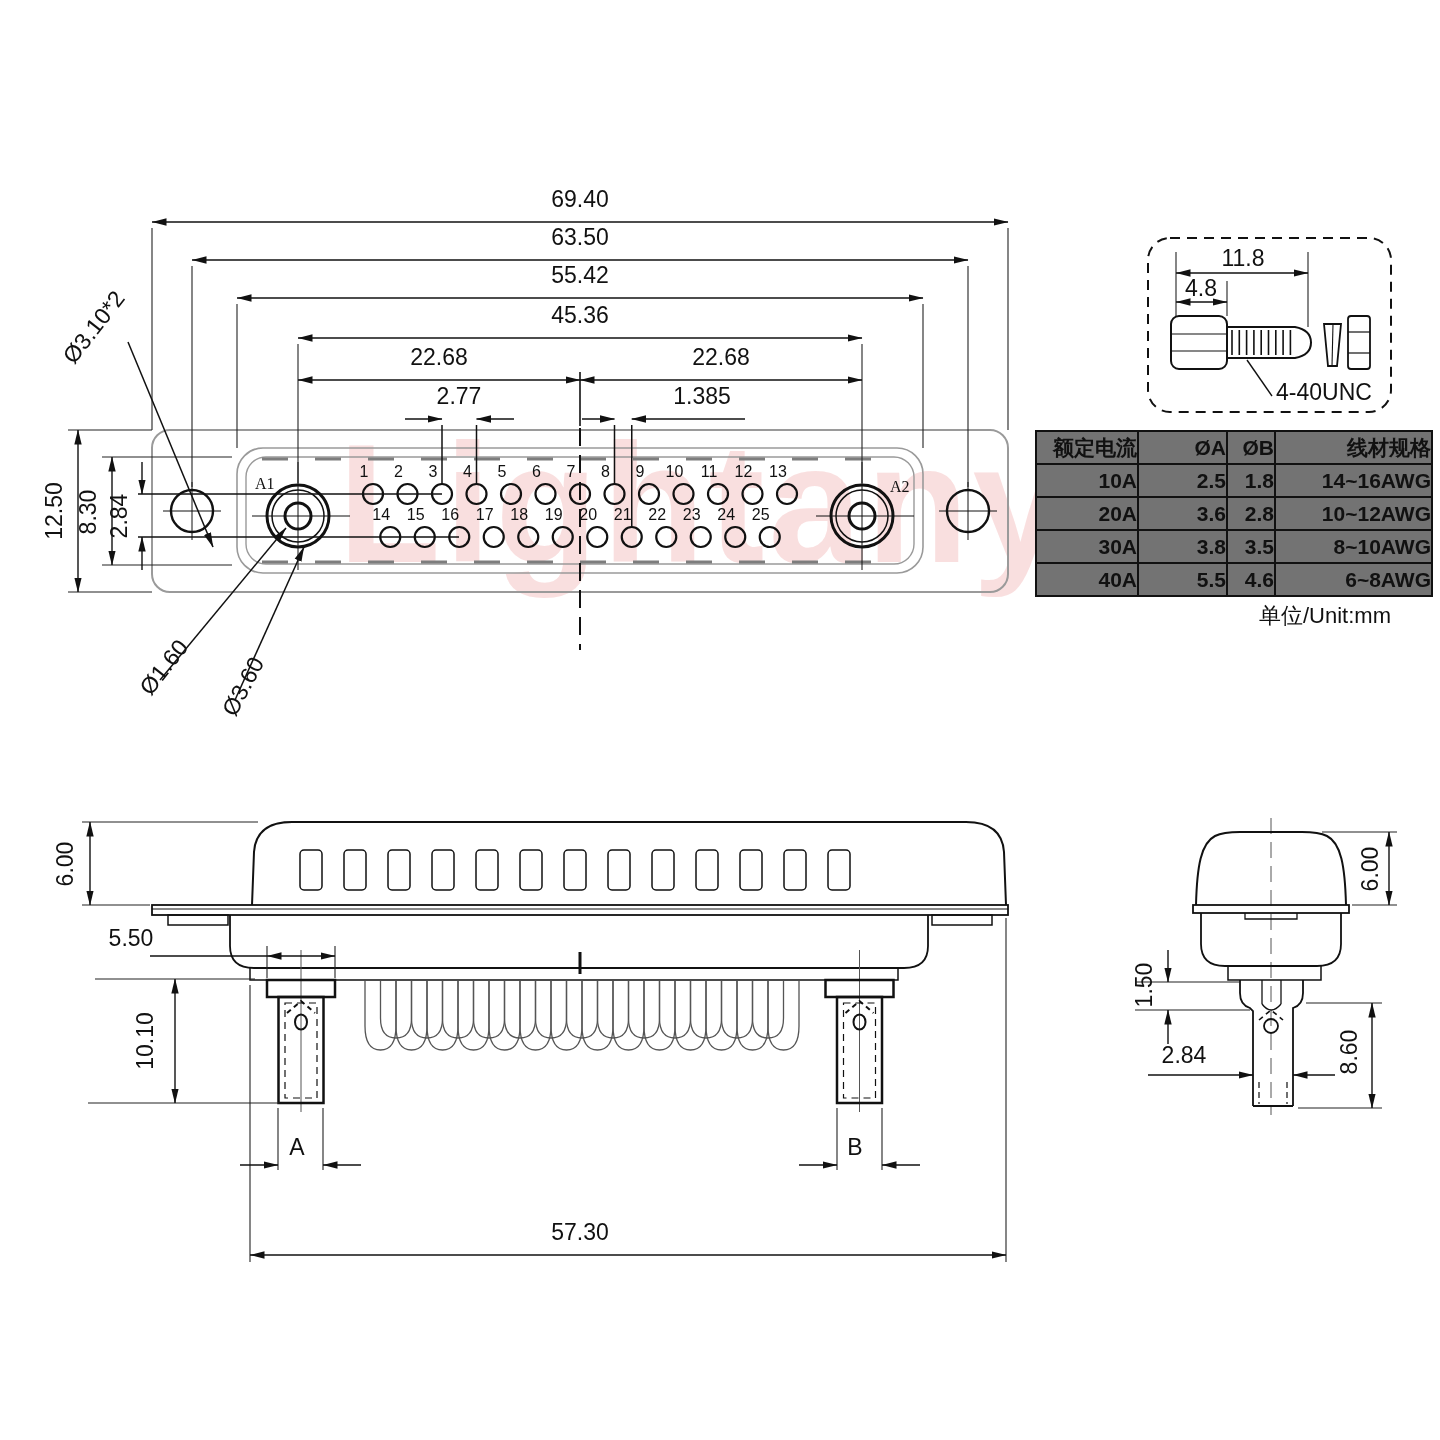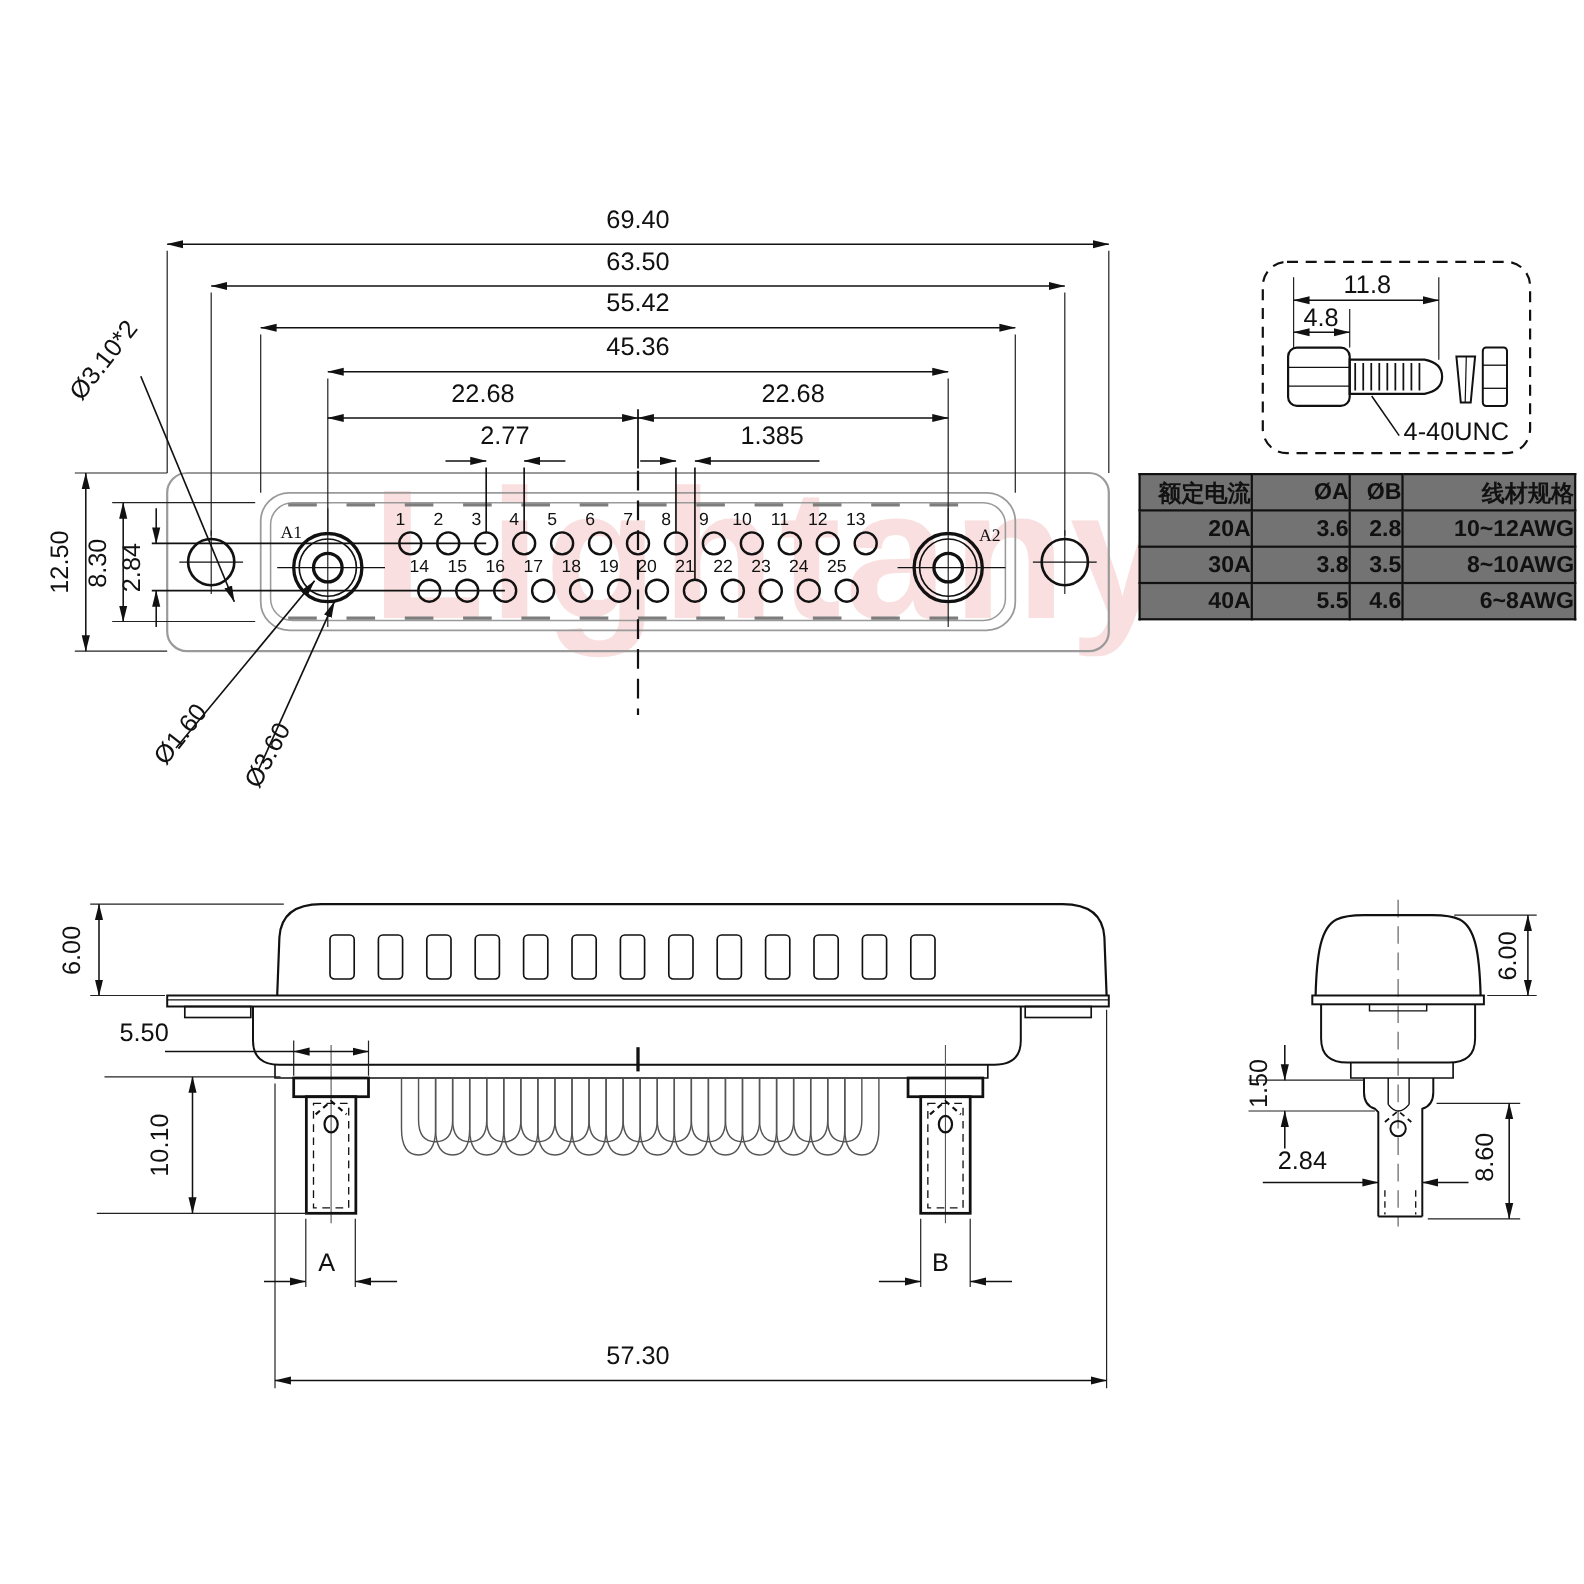--- a/index.html
+++ b/index.html
@@ -408,32 +408,39 @@
     <thead>
         <tr id="spec-head">
           <th class="c0">额定电流</th>
           <th class="c1">ØA</th>
           <th class="c2">ØB</th>
           <th class="c3">线材规格</th>
         </tr>
       </thead>
     <tbody id="spec-body">
         <tr>
+          <td class="c0">10A</td>
+          <td class="c1">2.5</td>
+          <td class="c2">1.8</td>
+          <td class="c3">14~16AWG</td>
+        </tr>
+        <tr>
           <td class="c0">20A</td>
           <td class="c1">3.6</td>
           <td class="c2">2.8</td>
           <td class="c3">10~12AWG</td>
         </tr>
         <tr>
           <td class="c0">30A</td>
           <td class="c1">3.8</td>
           <td class="c2">3.5</td>
           <td class="c3">8~10AWG</td>
         </tr>
         <tr>
           <td class="c0">40A</td>
           <td class="c1">5.5</td>
           <td class="c2">4.6</td>
           <td class="c3">6~8AWG</td>
         </tr>
       </tbody>
   </table>
+  <div id="unit-note">单位/Unit:mm</div>
 </div>
 
 </body></html>

